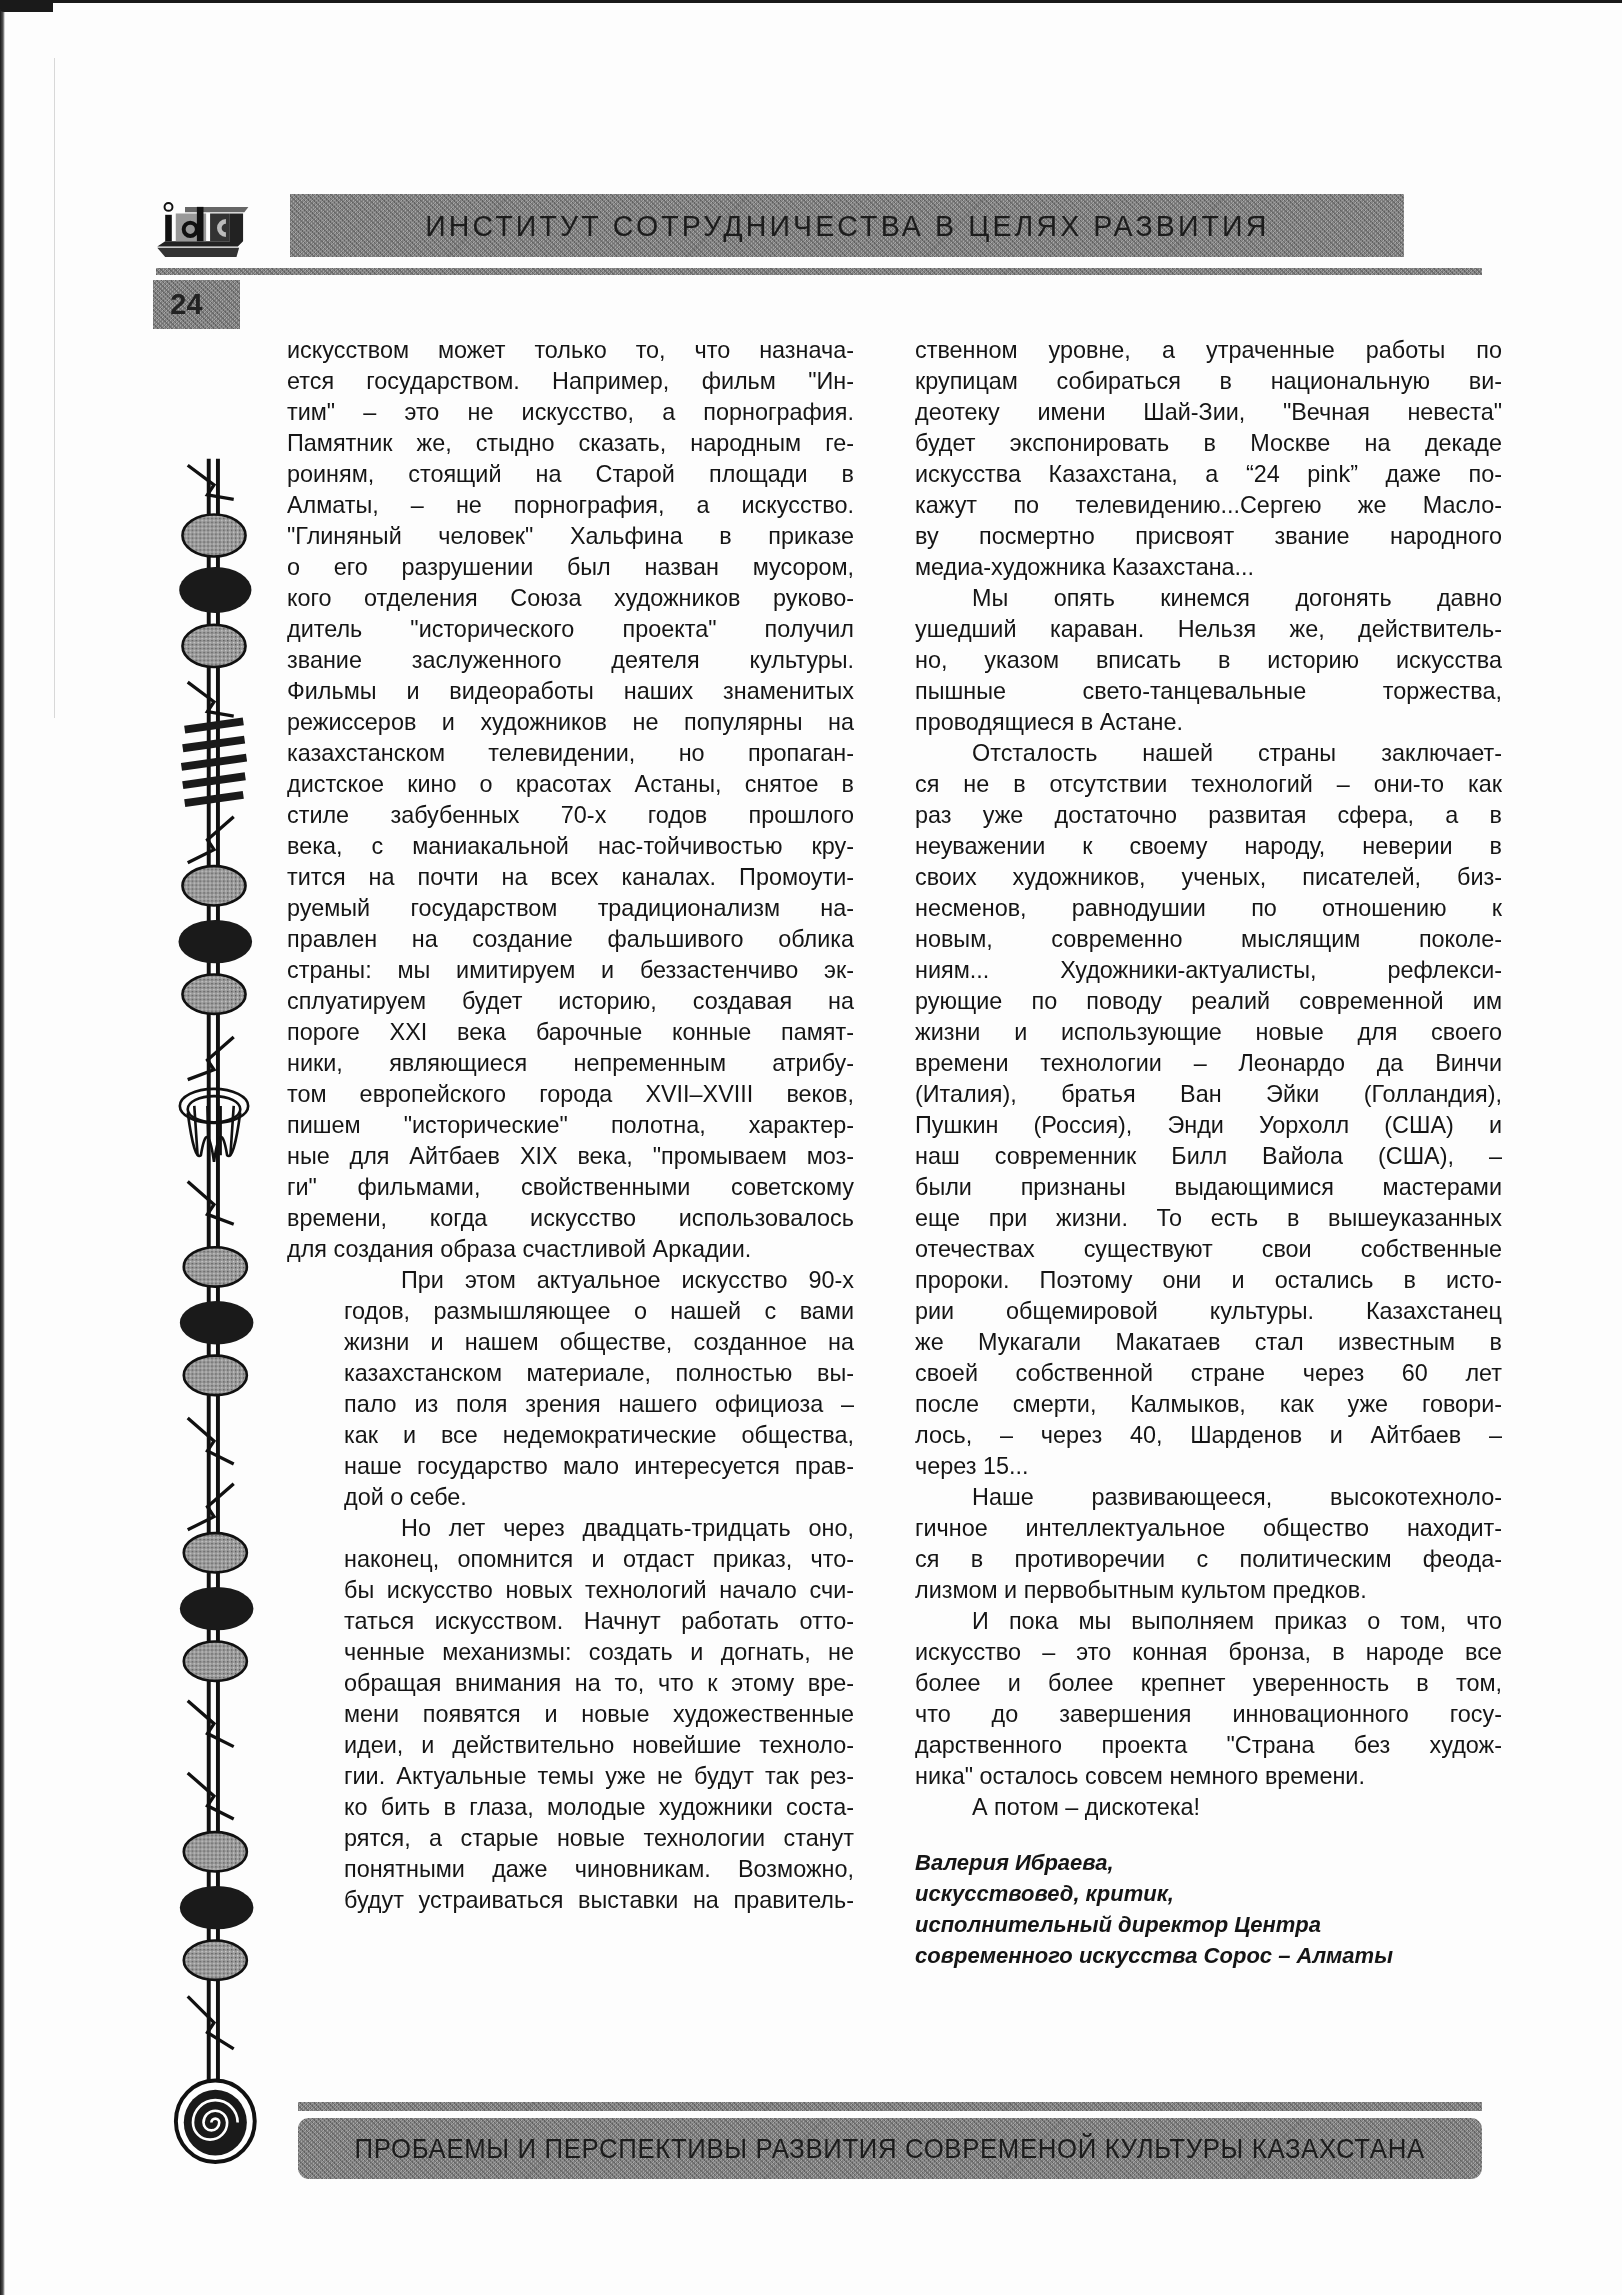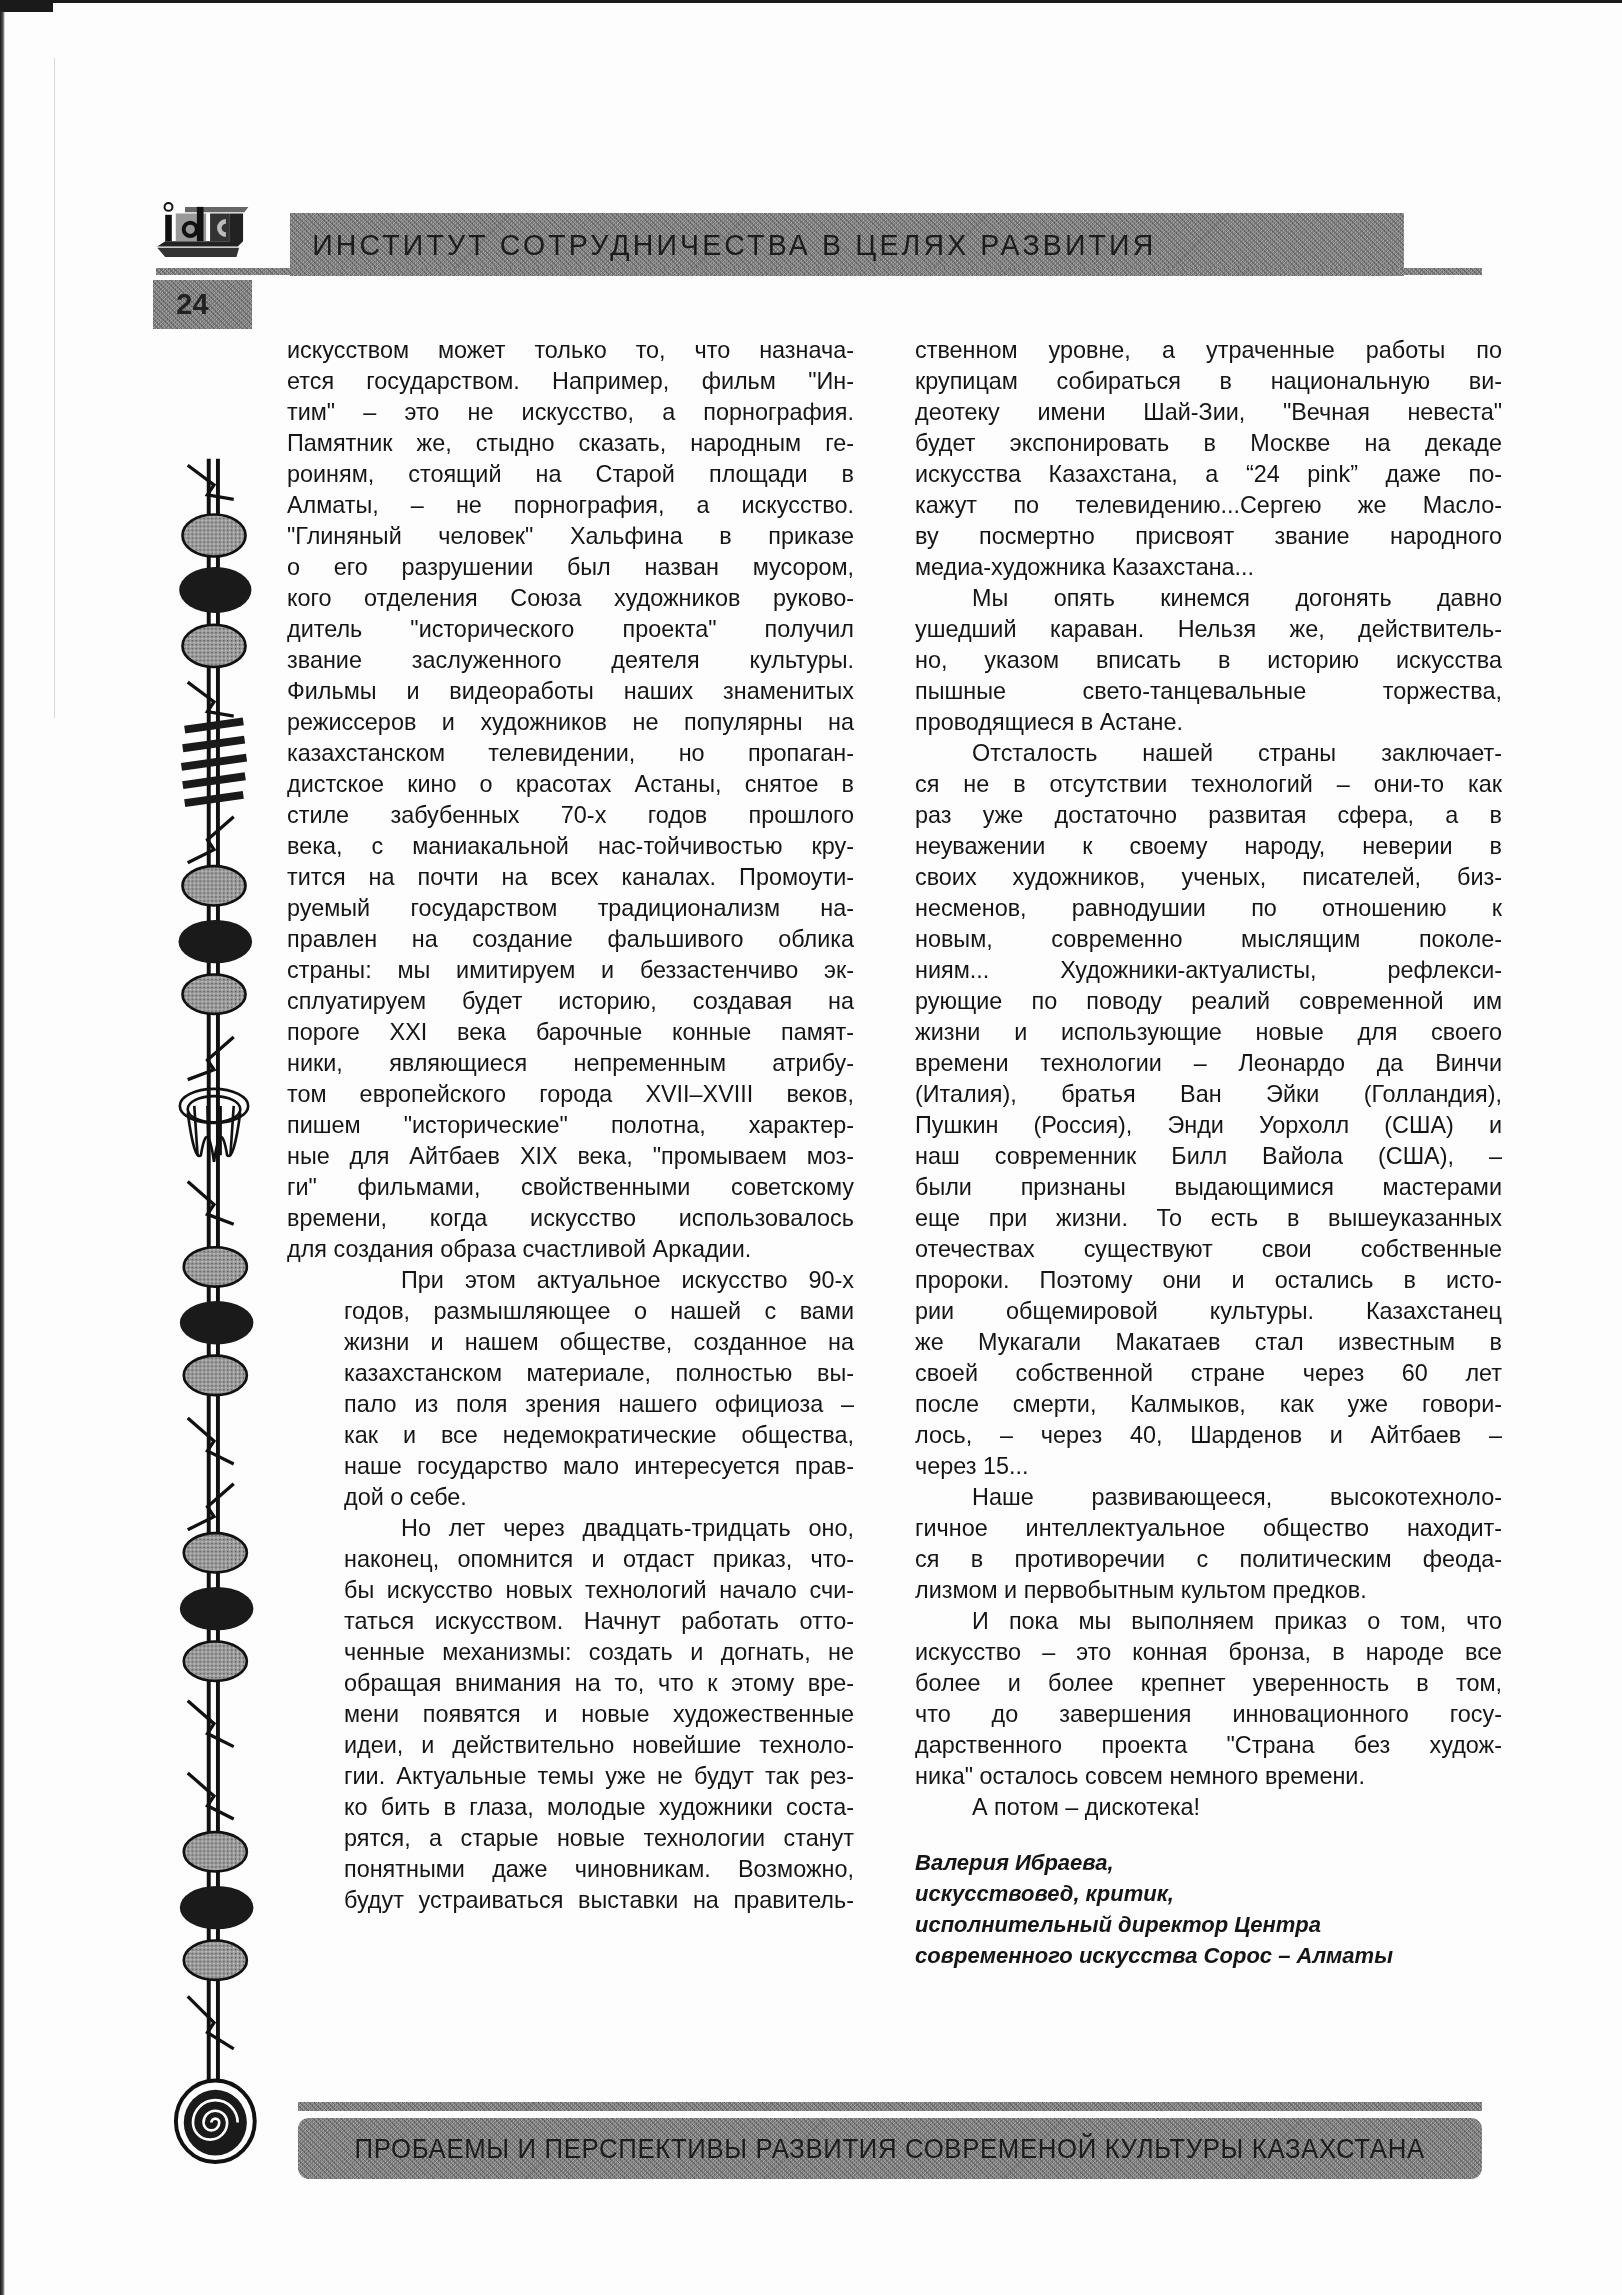--- a/index.html
+++ b/index.html
@@ -13,24 +13,24 @@
   .grain {
     background-color: #8d8d8d;
     background-image:
       repeating-linear-gradient(45deg, rgba(0,0,0,.22) 0 1.3px, transparent 1.3px 3.3px),
       repeating-linear-gradient(-45deg, rgba(255,255,255,.25) 0 0.7px, transparent 0.7px 2.6px),
       repeating-linear-gradient(90deg, rgba(0,0,0,.12) 0 0.7px, transparent 0.7px 2px);
   }
 
   
   .logo { position: absolute; left: 152px; top: 195px; width: 99px; height: 66px; }
-  .header-band { position: absolute; left: 290px; top: 213px; width: 1114px; height: 63px; display: flex; align-items: center; }
+  .header-band { position: absolute; left: 290px; top: 194px; width: 1114px; height: 63px; display: flex; align-items: center; justify-content: center; }
   .header-title { font-family: "Liberation Sans Narrow","Liberation Sans", sans-serif; font-size: 30px; letter-spacing: 3.3px; color: #1c1c1c; transform: scaleX(.95); text-transform: uppercase; }
   .header-rule { position: absolute; left: 156px; top: 268px; width: 1326px; height: 6.6px; }
-  .page-number-box { position: absolute; left: 153px; top: 280px; width: 99px; height: 49px; display: flex; align-items: center; justify-content: center; }
+  .page-number-box { position: absolute; left: 153px; top: 280px; width: 87px; height: 49px; display: flex; align-items: center; justify-content: center; }
   .page-number { font-family: "Liberation Sans", sans-serif; font-weight: bold; font-size: 29px; color: #222; padding-right: 20px; }
 
   
   .column { position: absolute; top: 335px; font-family: "Liberation Sans", sans-serif; font-size: 23.4px; line-height: 31px; color: #151515; text-align: justify; }
   .col-left { left: 287px; width: 567px; }
   .col-right { left: 915px; width: 587px; }
   .column p { margin: 0; text-indent: 0; }
   .column p.indent { text-indent: 57px; }
   .line { display: block; white-space: nowrap; text-align-last: justify; text-align: justify; }
   .line.last { text-align-last: left; }

